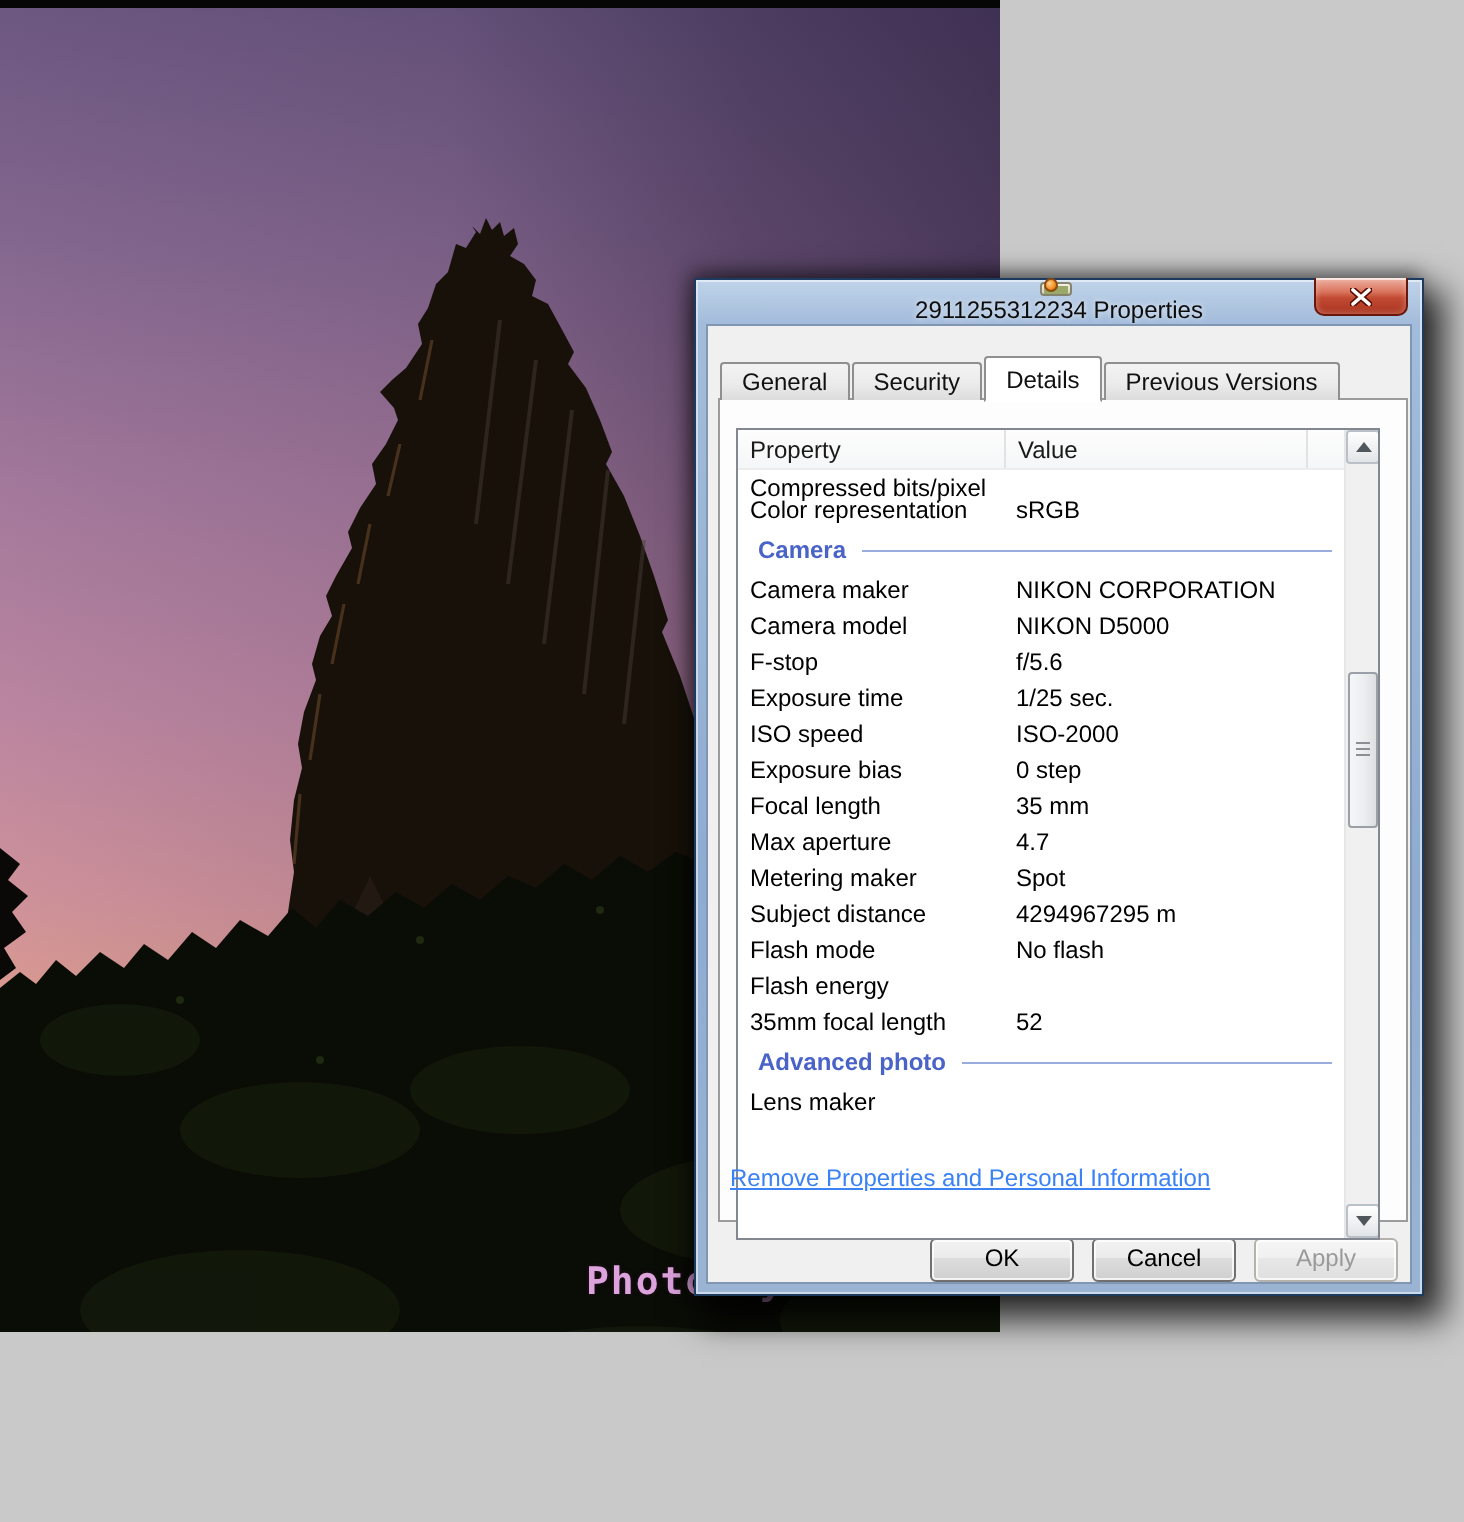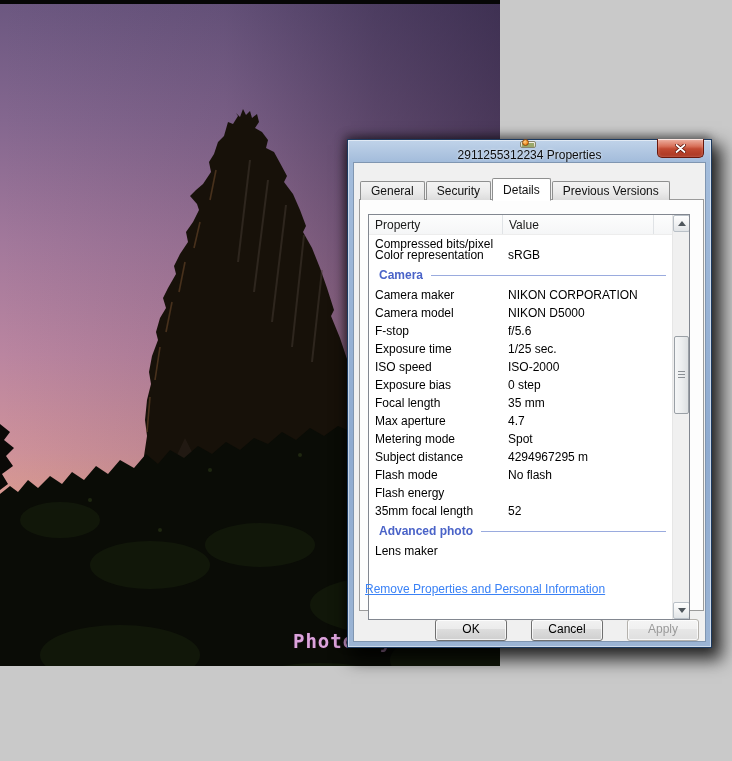--- a/index.html
+++ b/index.html
@@ -70,21 +70,21 @@
   .sb-btn.down{bottom:0;}
   .tri-up{width:0;height:0;border-left:4px solid transparent;border-right:4px solid transparent;border-bottom:5px solid #4f565c;}
   .tri-down{width:0;height:0;border-left:4px solid transparent;border-right:4px solid transparent;border-top:5px solid #4f565c;}
   .sb-thumb{position:absolute;left:1px;top:121px;width:15px;height:78px;box-sizing:border-box;border:1px solid #9aa0a6;border-radius:2px;
     background:linear-gradient(90deg,#f5f6f7,#eceeef 50%,#dde0e2);cursor:grab;}
   .sb-thumb::after{content:"";position:absolute;left:3px;right:3px;top:50%;margin-top:-4px;height:8px;
     background:repeating-linear-gradient(#8a8f94 0 1px,transparent 1px 3px);}
 
   
   .remove-link{position:absolute;left:5px;top:382px;font-size:12px;color:#3b82f6;text-decoration:underline;cursor:pointer;white-space:nowrap;}
-  .button-row{position:absolute;left:0;right:6px;top:456px;display:flex;gap:24px;justify-content:flex-end;}
+  .button-row{position:absolute;left:0;right:6px;top:456px;display:flex;gap:9px;justify-content:flex-end;}
   .btn{width:72px;height:22px;box-sizing:border-box;font-size:12px;color:#000;text-align:center;line-height:19px;
     border:1px solid #707070;border-radius:3px;cursor:pointer;
     background:linear-gradient(#f2f2f2,#ebebeb 45%,#dddddd 46%,#cfcfcf);
     box-shadow:inset 0 0 0 1px rgba(255,255,255,.75);}
   .btn.disabled{color:#9a9a9a;border-color:#b5b2ad;cursor:default;
     background:linear-gradient(#f5f5f5,#f0f0f0 45%,#e7e7e7 46%,#dfdfdf);}
 </style>
 </head>
 <body>
 
@@ -219,21 +219,21 @@
               </div>
               <div class="lv-row">
                 <div class="cell-p">Focal length</div>
                 <div class="cell-v">35 mm</div>
               </div>
               <div class="lv-row">
                 <div class="cell-p">Max aperture</div>
                 <div class="cell-v">4.7</div>
               </div>
               <div class="lv-row">
-                <div class="cell-p">Metering mode</div>
+                <div class="cell-p">Metering maker</div>
                 <div class="cell-v">Spot</div>
               </div>
               <div class="lv-row">
                 <div class="cell-p">Subject distance</div>
                 <div class="cell-v">4294967295 m</div>
               </div>
               <div class="lv-row">
                 <div class="cell-p">Flash mode</div>
                 <div class="cell-v">No flash</div>
               </div>

